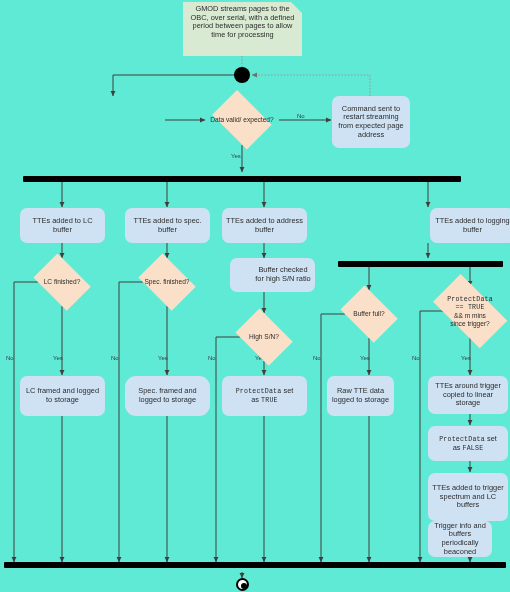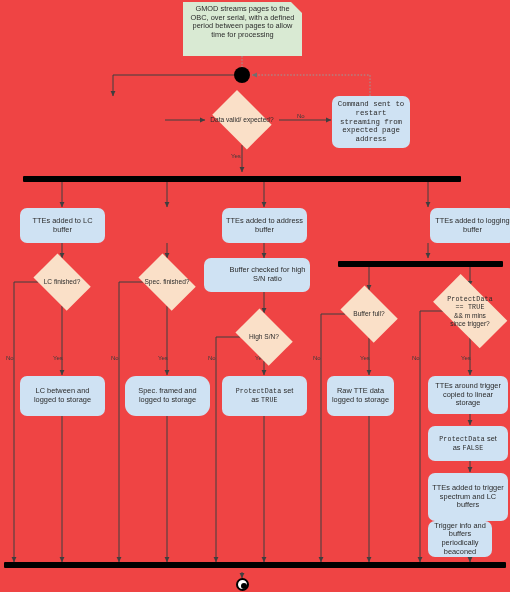--- a/index.html
+++ b/index.html
@@ -7,21 +7,21 @@
     padding: 0;
     background: #ffffff;
   }
   body {
     font-family: "Liberation Sans", sans-serif;
   }
   #canvas {
     position: relative;
     width: 510px;
     height: 592px;
-    background: #ef4444;
+    background: #5eead4;
     overflow: hidden;
   }
   #svg-layer {
     position: absolute;
     left: 0;
     top: 0;
     width: 510px;
     height: 592px;
   }
   .node {
@@ -196,48 +196,51 @@
   <div class="node note" style="left:183px; top:2px; width:119px; height:54px;">
     <span>GMOD streams pages to the OBC, over serial, with a defined period between pages to allow time for processing</span>
   </div>
 
 
   <div class="node dec" style="left:207px; top:95px; width:70px; height:50px;">
     <span class="dshape"></span>
     <span class="dtxt">Data valid/ expected?</span>
   </div>
 
-  <div class="node proc" style="left:332px; top:96px; width:78px; height:52px;font-family:Liberation Mono, monospace;">
+  <div class="node proc" style="left:332px; top:96px; width:78px; height:52px;">
     <span>Command sent to restart streaming from expected page address</span>
   </div>
 
   <div class="node proc" style="left:20px; top:208px; width:85px; height:35px;">
     <span>TTEs added to LC buffer</span>
   </div>
 
+  <div class="node proc" style="left:125px; top:208px; width:85px; height:35px;">
+    <span>TTEs added to spec. buffer</span>
+  </div>
 
   <div class="node proc" style="left:222px; top:208px; width:85px; height:35px;">
     <span>TTEs added to address buffer</span>
   </div>
 
   <div class="node proc" style="left:386px; top:208px; width:85px; height:35px;margin-left:44px;">
     <span>TTEs added to logging buffer</span>
   </div>
 
   <div class="node dec" style="left:29px; top:258px; width:66px; height:48px;">
     <span class="dshape"></span>
     <span class="dtxt">LC finished?</span>
   </div>
 
   <div class="node dec" style="left:134px; top:258px; width:66px; height:48px;">
     <span class="dshape"></span>
     <span class="dtxt">Spec. finished?</span>
   </div>
 
-  <div class="node proc" style="left:204px; top:258px; width:106px; height:34px;padding-left:25px;">
+  <div class="node proc" style="left:230px; top:258px; width:85px; height:34px;padding-left:25px;">
     <span>Buffer checked for high S/N ratio</span>
   </div>
 
   <div class="node dec" style="left:231px; top:313px; width:66px; height:48px;">
     <span class="dshape"></span>
     <span class="dtxt">High S/N?</span>
   </div>
 
   <div class="node dec" style="left:336px; top:290px; width:66px; height:48px;">
     <span class="dshape"></span>
@@ -248,21 +251,21 @@
     <span class="dshape" style="width:78%; height:78%;"></span>
     <span class="dtxt">
       <span class="mono">ProtectData</span><br>
       <span class="mono">== TRUE</span><br>
       <span>&amp;&amp; m mins</span><br>
       <span>since trigger?</span>
     </span>
   </div>
 
   <div class="node proc" style="left:20px; top:376px; width:85px; height:40px;">
-    <span>LC between and logged to storage</span>
+    <span>LC framed and logged to storage</span>
   </div>
 
   <div class="node proc" style="left:125px; top:376px; width:85px; height:40px;border-radius:11px;">
     <span>Spec. framed and logged to storage</span>
   </div>
 
   <div class="node proc" style="left:222px; top:376px; width:85px; height:40px;">
     <span>
       <span class="mono">ProtectData</span><span> set</span><br>
       <span>as </span><span class="mono">TRUE</span>

